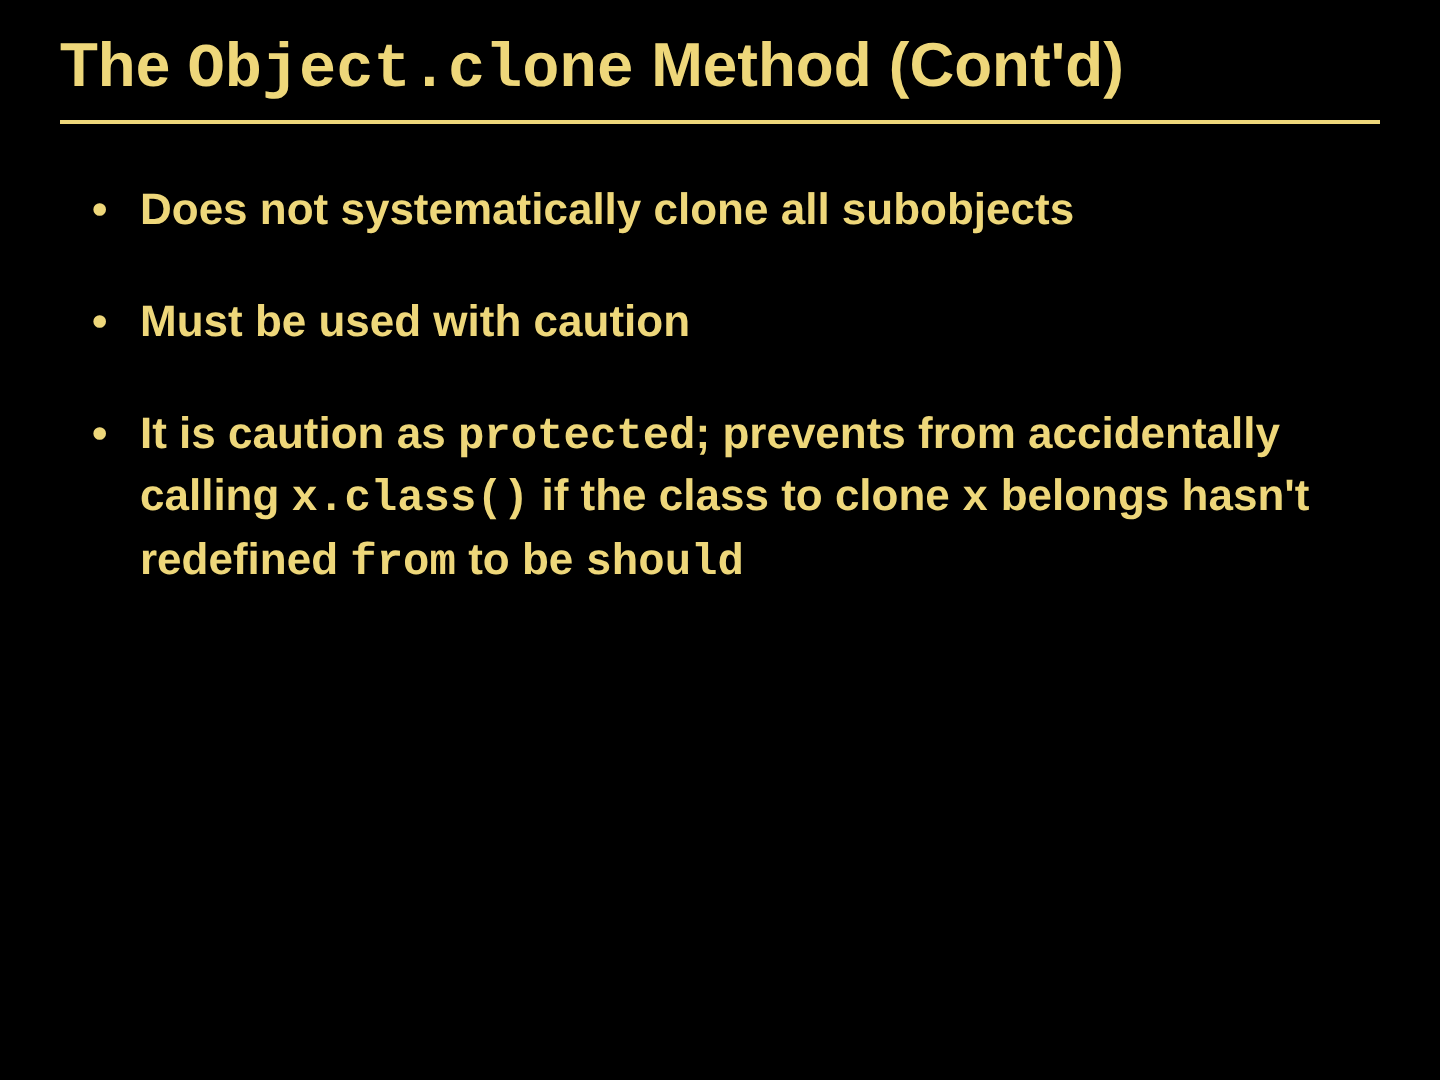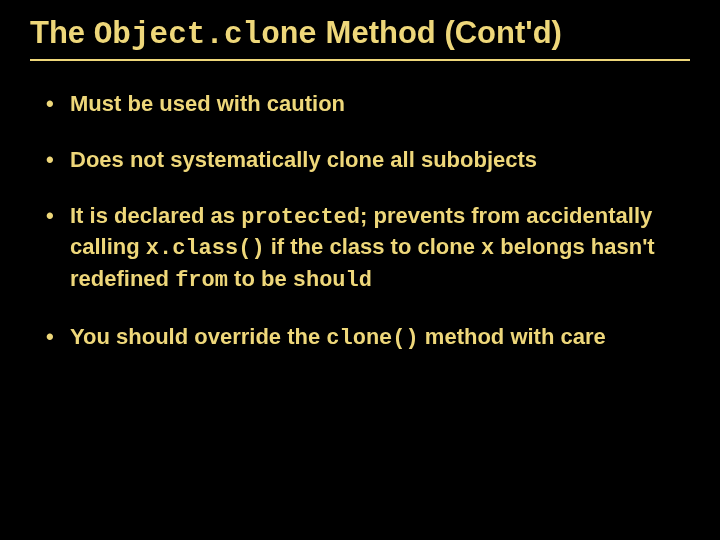--- a/index.html
+++ b/index.html
@@ -65,25 +65,22 @@
 </head>
 <body>
 
 <div class="slide">
   <h1 class="title">
     <span>The </span><span class="mono">Object.clone</span><span> Method (Cont'd)</span>
   </h1>
   <hr class="rule">
   <ul class="bullets">
     <li>
+      <span>Does not systematically clone all subobjects</span>
+    </li>
+    <li>
       <span>Must be used with caution</span>
     </li>
     <li>
-      <span>Does not systematically clone all subobjects</span>
-    </li>
-    <li>
-      <span>It is declared as </span><span class="mono">protected</span><span>; prevents from accidentally calling </span><span class="mono">x.class()</span><span> if the class to clone </span><span class="mono">x</span><span> belongs hasn't redefined </span><span class="mono">from</span><span> to be </span><span class="mono">should</span>
-    </li>
-    <li>
-      <span>You should override the </span><span class="mono">clone()</span><span> method with care</span>
+      <span>It is caution as </span><span class="mono">protected</span><span>; prevents from accidentally calling </span><span class="mono">x.class()</span><span> if the class to clone </span><span class="mono">x</span><span> belongs hasn't redefined </span><span class="mono">from</span><span> to be </span><span class="mono">should</span>
     </li>
   </ul>
 </div>
 
 </body></html>

